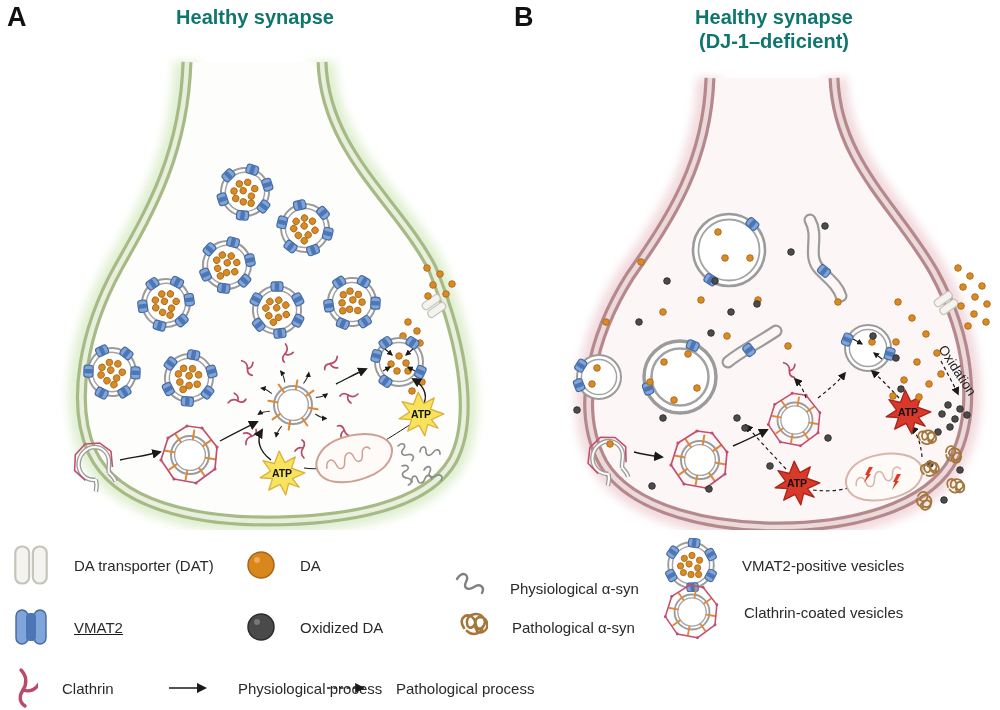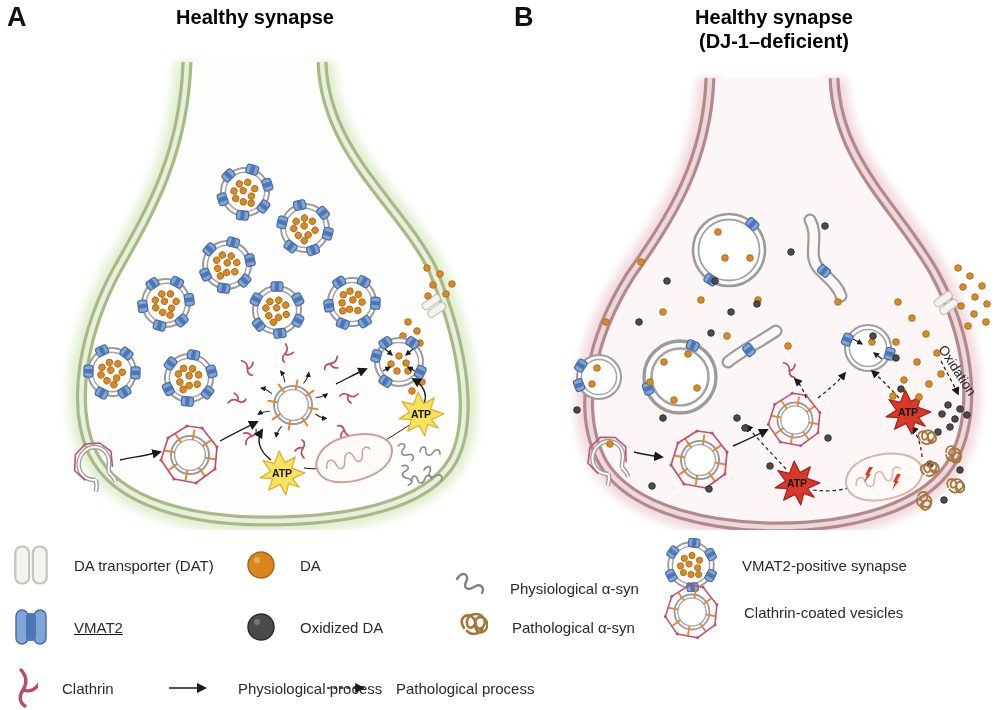--- a/index.html
+++ b/index.html
@@ -1,19 +1,19 @@
 <!DOCTYPE html>
 <html><head>
 <meta charset="utf-8">
 <style>
   html,body{margin:0;padding:0;background:#ffffff;}
   .stage{position:relative;width:1000px;height:710px;background:#ffffff;overflow:hidden;
          font-family:"Liberation Sans", sans-serif;color:#1a1a1a;}
   .panel-letter{position:absolute;font-size:27px;font-weight:bold;color:#111;}
-  .panel-title{position:absolute;font-size:20px;font-weight:bold;color:#000000;text-align:center;line-height:24px;}
+  .panel-title{position:absolute;font-size:20px;font-weight:bold;color:#0f766e;text-align:center;line-height:24px;}
   .art{position:absolute;left:0;top:0;}
   .legend-item{position:absolute;display:flex;align-items:center;gap:24px;height:48px;}
   .legend-label{font-size:15px;color:#2a2a2a;white-space:nowrap;}
   .icon-box{display:flex;align-items:center;justify-content:center;}
   svg text.atp{font-family:"Liberation Sans", sans-serif;font-size:10.5px;font-weight:bold;fill:#111;}
   svg text.oxid{font-family:"Liberation Sans", sans-serif;font-size:13.5px;fill:#222;}
 </style>
 </head>
 <body>
 
@@ -435,21 +435,21 @@
         </svg>
       </span>
     <span class="legend-label">Physiological α-syn</span>
   </div>
   <div class="legend-item" style="left:664px;top:541px;">
     <span class="icon-box">
       <svg width="54" height="54" viewBox="0 0 54 54">
           <use href="#vesA" transform="translate(27,27) scale(0.95)"></use>
         </svg>
       </span>
-    <span class="legend-label">VMAT2-positive synapse</span>
+    <span class="legend-label">VMAT2-positive vesicles</span>
   </div>
 
   <div class="legend-item" style="left:12px;top:603px;text-decoration:underline;">
     <span class="icon-box">
       <svg width="38" height="46" viewBox="0 0 38 46">
         <rect x="4" y="6" width="12" height="34" rx="6" fill="#7fa5da" stroke="#47679c" stroke-width="1.4"></rect>
         <rect x="22" y="6" width="12" height="34" rx="6" fill="#7fa5da" stroke="#47679c" stroke-width="1.4"></rect>
         <rect x="14" y="9" width="10" height="28" rx="4" fill="#4c76b4"></rect>
         </svg>
       </span>

